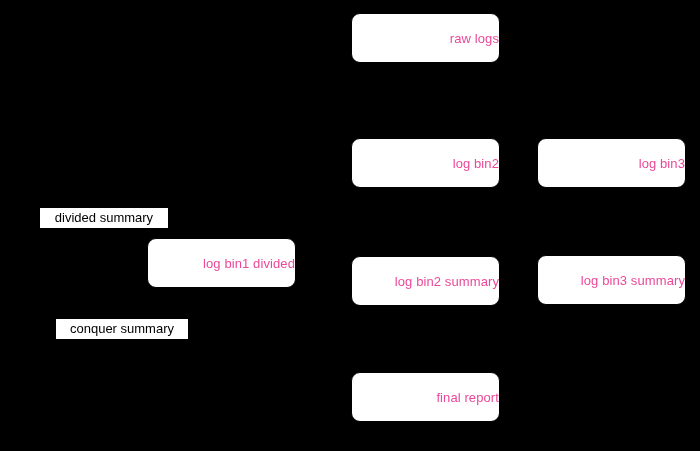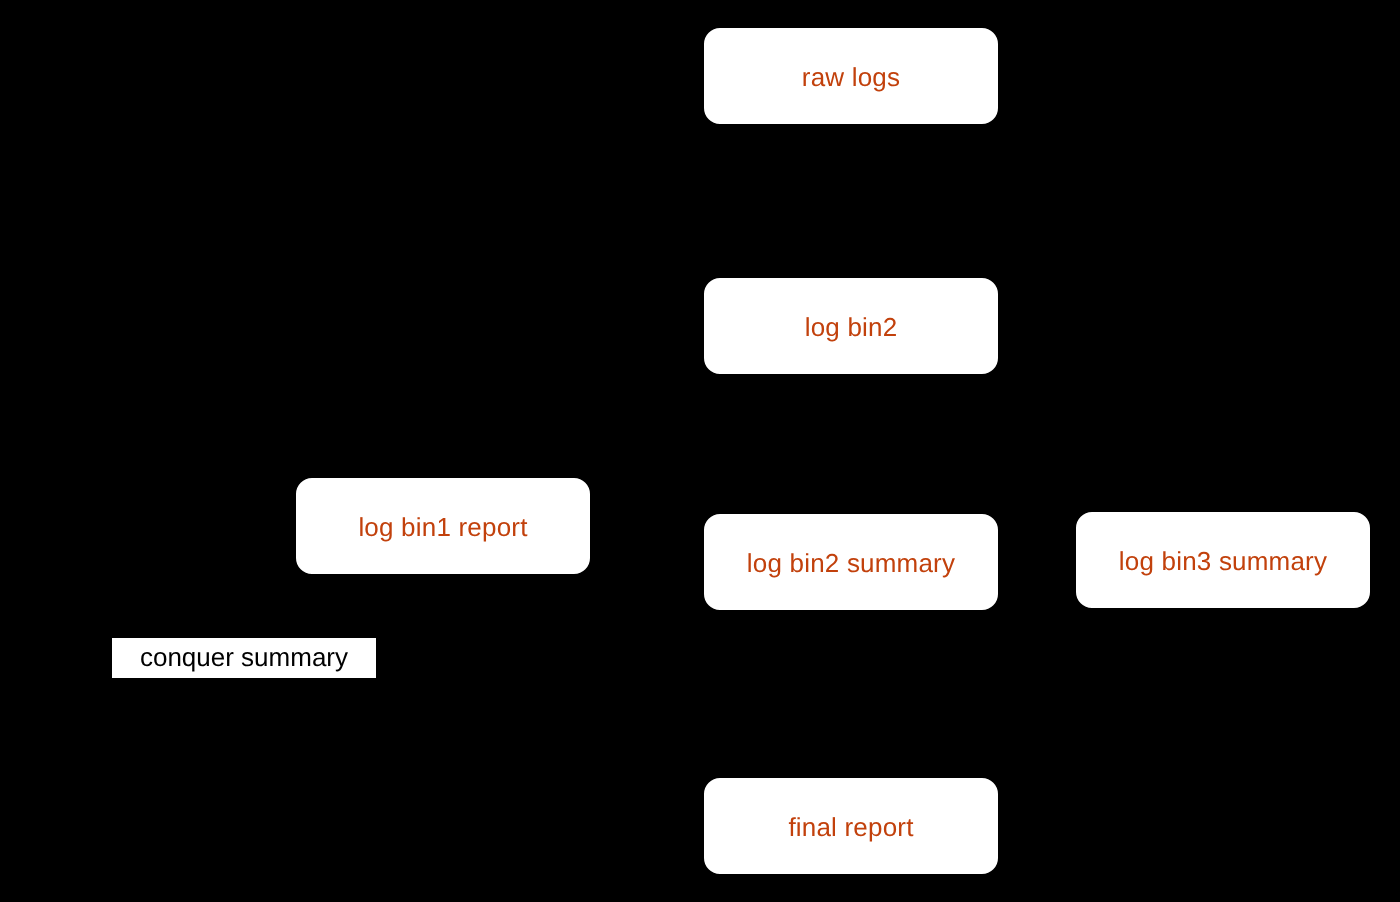--- a/index.html
+++ b/index.html
@@ -11,26 +11,26 @@
     position: relative;
     width: 700px;
     height: 451px;
     background: #000000;
     overflow: hidden;
     font-family: "Liberation Sans", sans-serif;
   }
   .node {
     position: absolute;
     background: #ffffff;
-    color: #c2410c;
+    color: #ec4899;
     border: 1px solid #000000;
     border-radius: 9px;
     display: flex;
     align-items: center;
-    justify-content: center;
+    justify-content: flex-end;
     font-size: 13px;
     line-height: 1;
     letter-spacing: 0.1px;
     box-sizing: border-box;
     white-space: nowrap;
   }
   .edge-label {
     position: absolute;
     background: #ffffff;
     color: #000000;
@@ -68,35 +68,41 @@
 
   <div class="node" style="left:351px; top:13px; width:149px; height:50px;">
     <span>raw logs</span>
   </div>
 
 
   <div class="node" style="left:351px; top:138px; width:149px; height:50px;">
     <span>log bin2</span>
   </div>
 
+  <div class="node" style="left:537px; top:138px; width:149px; height:50px;">
+    <span>log bin3</span>
+  </div>
 
   <div class="node" style="left:147px; top:238px; width:149px; height:50px;">
-    <span>log bin1 report</span>
+    <span>log bin1 divided</span>
   </div>
 
   <div class="node" style="left:351px; top:256px; width:149px; height:50px;">
     <span>log bin2 summary</span>
   </div>
 
   <div class="node" style="left:537px; top:255px; width:149px; height:50px;">
     <span>log bin3 summary</span>
   </div>
 
-  <div class="node" style="left:351px; top:388px; width:149px; height:50px;">
+  <div class="node" style="left:351px; top:372px; width:149px; height:50px;">
     <span>final report</span>
   </div>
 
+  <div class="edge-label" style="left:40px; top:208px; width:128px; height:20px;">
+    <span>divided summary</span>
+  </div>
 
   <div class="edge-label" style="left:56px; top:319px; width:132px; height:20px;">
     <span>conquer summary</span>
   </div>
 
 </div>
 
 </body></html>

